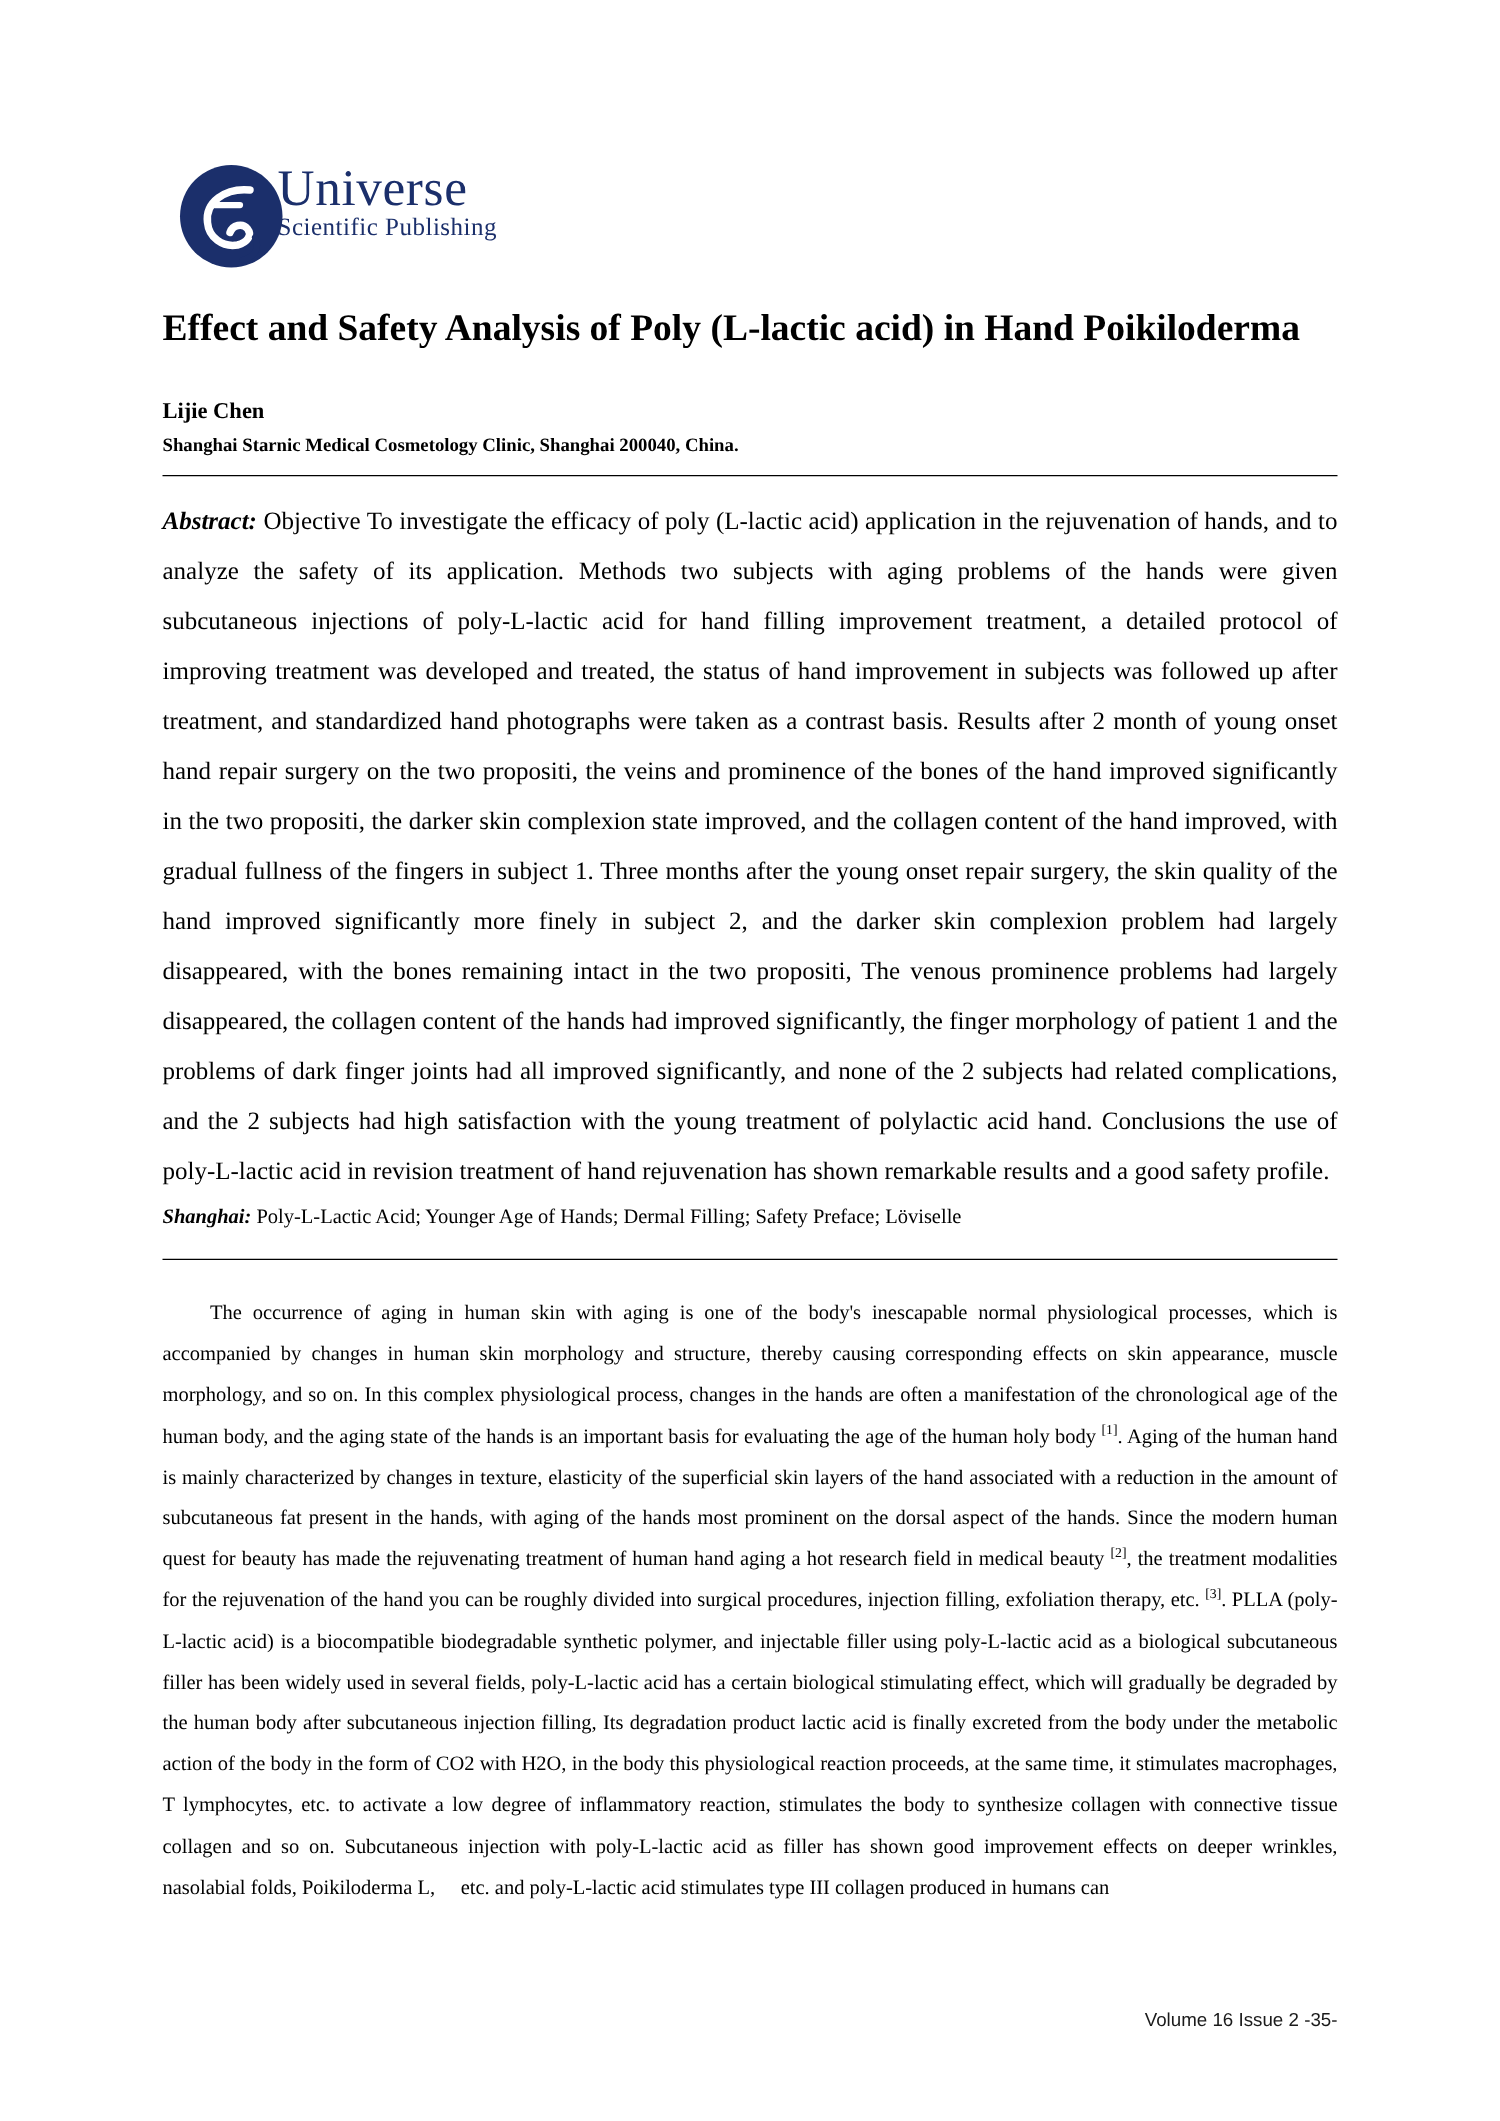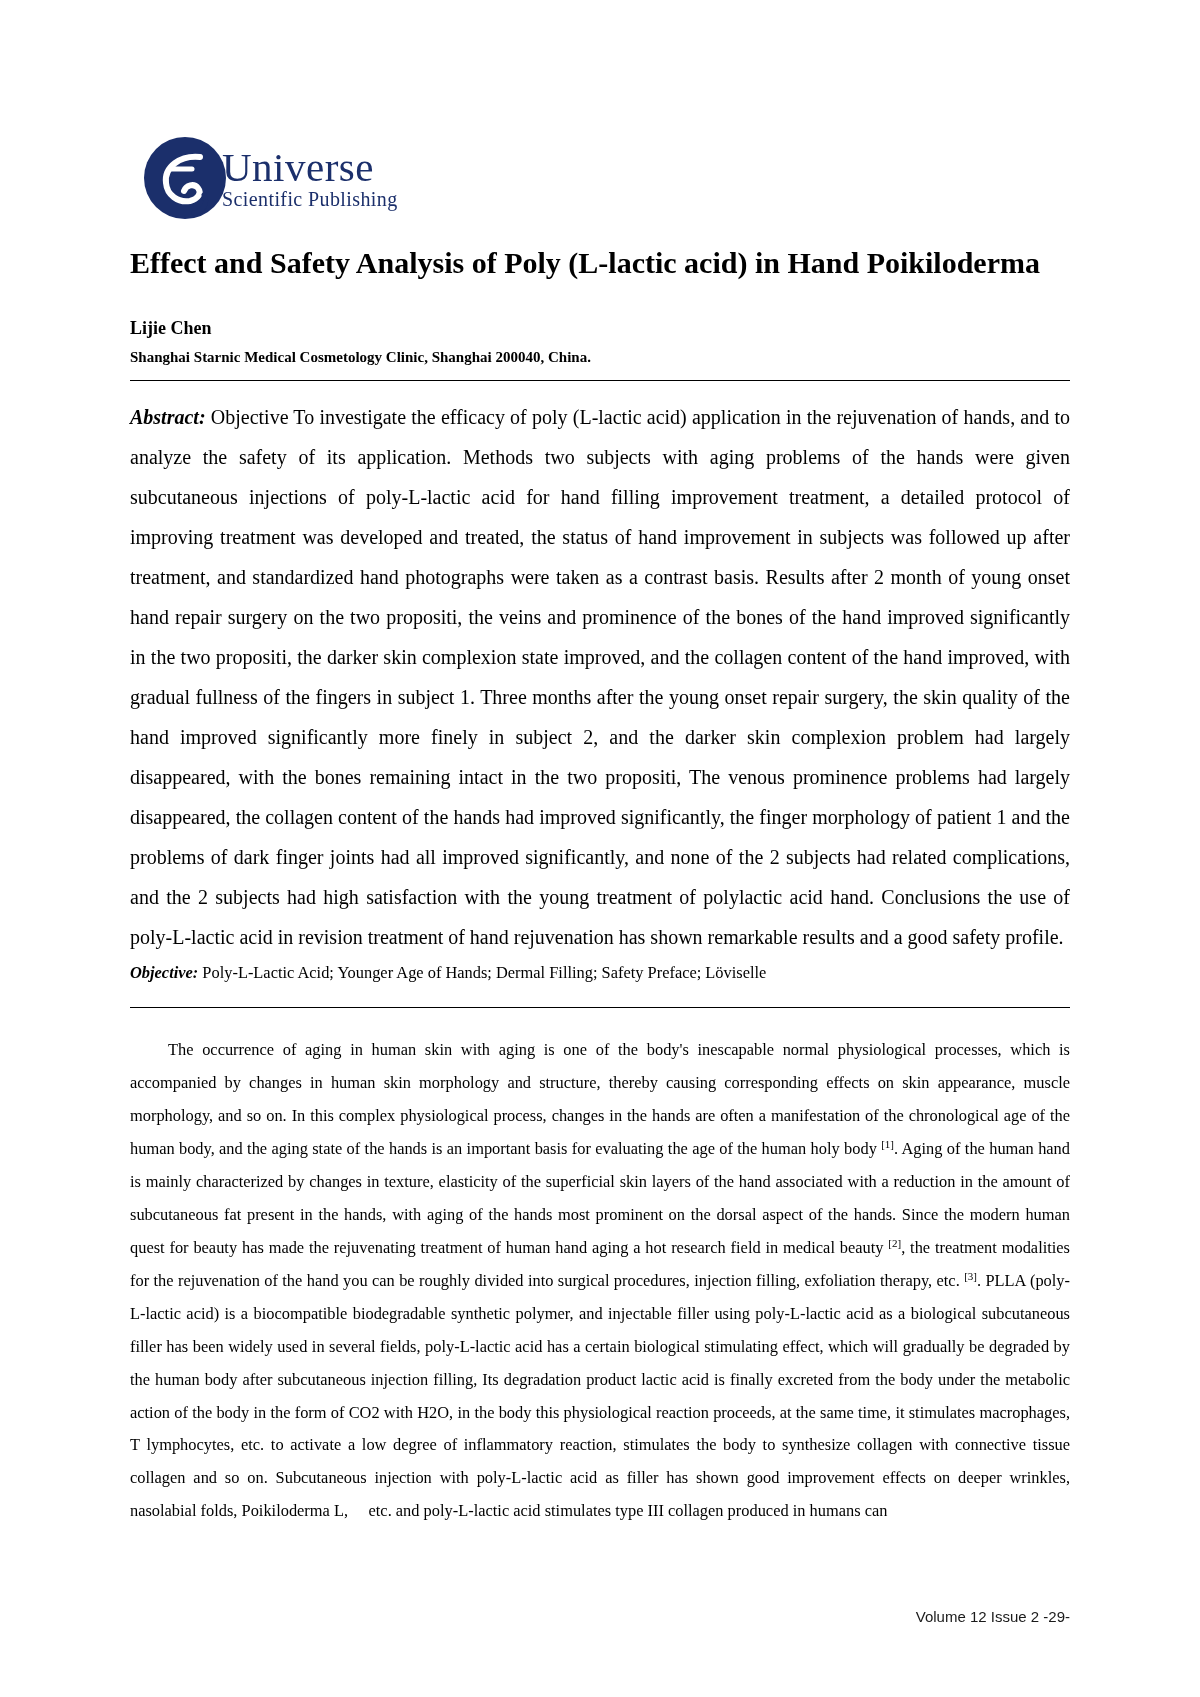--- a/index.html
+++ b/index.html
@@ -21,21 +21,21 @@
     overflow: hidden;
   }
   .content {
     width: 940px;
     margin: 0 auto;
   }
 
   
   .logo-block {
     display: flex;
-    align-items: center;
+    align-items: flex-start;
     height: 95px;
     margin-left: 12px;
     margin-bottom: 18px;
   }
   .logo-mark {
     width: 86px;
     height: 86px;
     flex: 0 0 86px;
     position: relative;
   }
@@ -178,23 +178,23 @@
 
     <h1 class="paper-title">Effect and Safety Analysis of Poly (L-lactic acid) in Hand Poikiloderma</h1>
 
     <div class="author-name">Lijie Chen</div>
     <div class="author-affil">Shanghai Starnic Medical Cosmetology Clinic, Shanghai 200040, China.</div>
 
     <hr class="rule">
 
     <p class="abstract-p"><b class="lead">Abstract:</b><span> Objective To investigate the efficacy of poly (L-lactic acid) application in the rejuvenation of hands, and to analyze the safety of its application. Methods two subjects with aging problems of the hands were given subcutaneous injections of poly-L-lactic acid for hand filling improvement treatment, a detailed protocol of improving treatment was developed and treated, the status of hand improvement in subjects was followed up after treatment, and standardized hand photographs were taken as a contrast basis. Results after 2 month of young onset hand repair surgery on the two propositi, the veins and prominence of the bones of the hand improved significantly in the two propositi, the darker skin complexion state improved, and the collagen content of the hand improved, with gradual fullness of the fingers in subject 1. Three months after the young onset repair surgery, the skin quality of the hand improved significantly more finely in subject 2, and the darker skin complexion problem had largely disappeared, with the bones remaining intact in the two propositi, The venous prominence problems had largely disappeared, the collagen content of the hands had improved significantly, the finger morphology of patient 1 and the problems of dark finger joints had all improved significantly, and none of the 2 subjects had related complications, and the 2 subjects had high satisfaction with the young treatment of polylactic acid hand. Conclusions the use of poly-L-lactic acid in revision treatment of hand rejuvenation has shown remarkable results and a good safety profile.</span></p>
 
-    <p class="keywords-p"><b class="lead">Objective:</b><span> Poly-L-Lactic Acid; Younger Age of Hands; Dermal Filling; Safety Preface; Löviselle</span></p>
+    <p class="keywords-p"><b class="lead">Shanghai:</b><span> Poly-L-Lactic Acid; Younger Age of Hands; Dermal Filling; Safety Preface; Löviselle</span></p>
 
     <hr class="rule-bottom">
 
 
     <p class="body-p"><span>The occurrence of aging in human skin with aging is one of the body's inescapable normal physiological processes, which is accompanied by changes in human skin morphology and structure, thereby causing corresponding effects on skin appearance, muscle morphology, and so on. In this complex physiological process, changes in the hands are often a manifestation of the chronological age of the human body, and the aging state of the hands is an important basis for evaluating the age of the human holy body </span><sup>[1]</sup><span>. Aging of the human hand is mainly characterized by changes in texture, elasticity of the superficial skin layers of the hand associated with a reduction in the amount of subcutaneous fat present in the hands, with aging of the hands most prominent on the dorsal aspect of the hands. Since the modern human quest for beauty has made the rejuvenating treatment of human hand aging a hot research field in medical beauty </span><sup>[2]</sup><span>, the treatment modalities for the rejuvenation of the hand you can be roughly divided into surgical procedures, injection filling, exfoliation therapy, etc. </span><sup>[3]</sup><span>. PLLA (poly-L-lactic acid) is a biocompatible biodegradable synthetic polymer, and injectable filler using poly-L-lactic acid as a biological subcutaneous filler has been widely used in several fields, poly-L-lactic acid has a certain biological stimulating effect, which will gradually be degraded by the human body after subcutaneous injection filling, Its degradation product lactic acid is finally excreted from the body under the metabolic action of the body in the form of CO2 with H2O, in the body this physiological reaction proceeds, at the same time, it stimulates macrophages, T lymphocytes, etc. to activate a low degree of inflammatory reaction, stimulates the body to synthesize collagen with connective tissue collagen and so on. Subcutaneous injection with poly-L-lactic acid as filler has shown good improvement effects on deeper wrinkles, nasolabial folds, Poikiloderma L,  etc. and poly-L-lactic acid stimulates type III collagen produced in humans can</span></p>
 
   </div>
 
-  <div class="page-footer">Volume 12 Issue 2 -29-</div>
+  <div class="page-footer">Volume 16 Issue 2 -35-</div>
 </div>
 
 </body></html>

